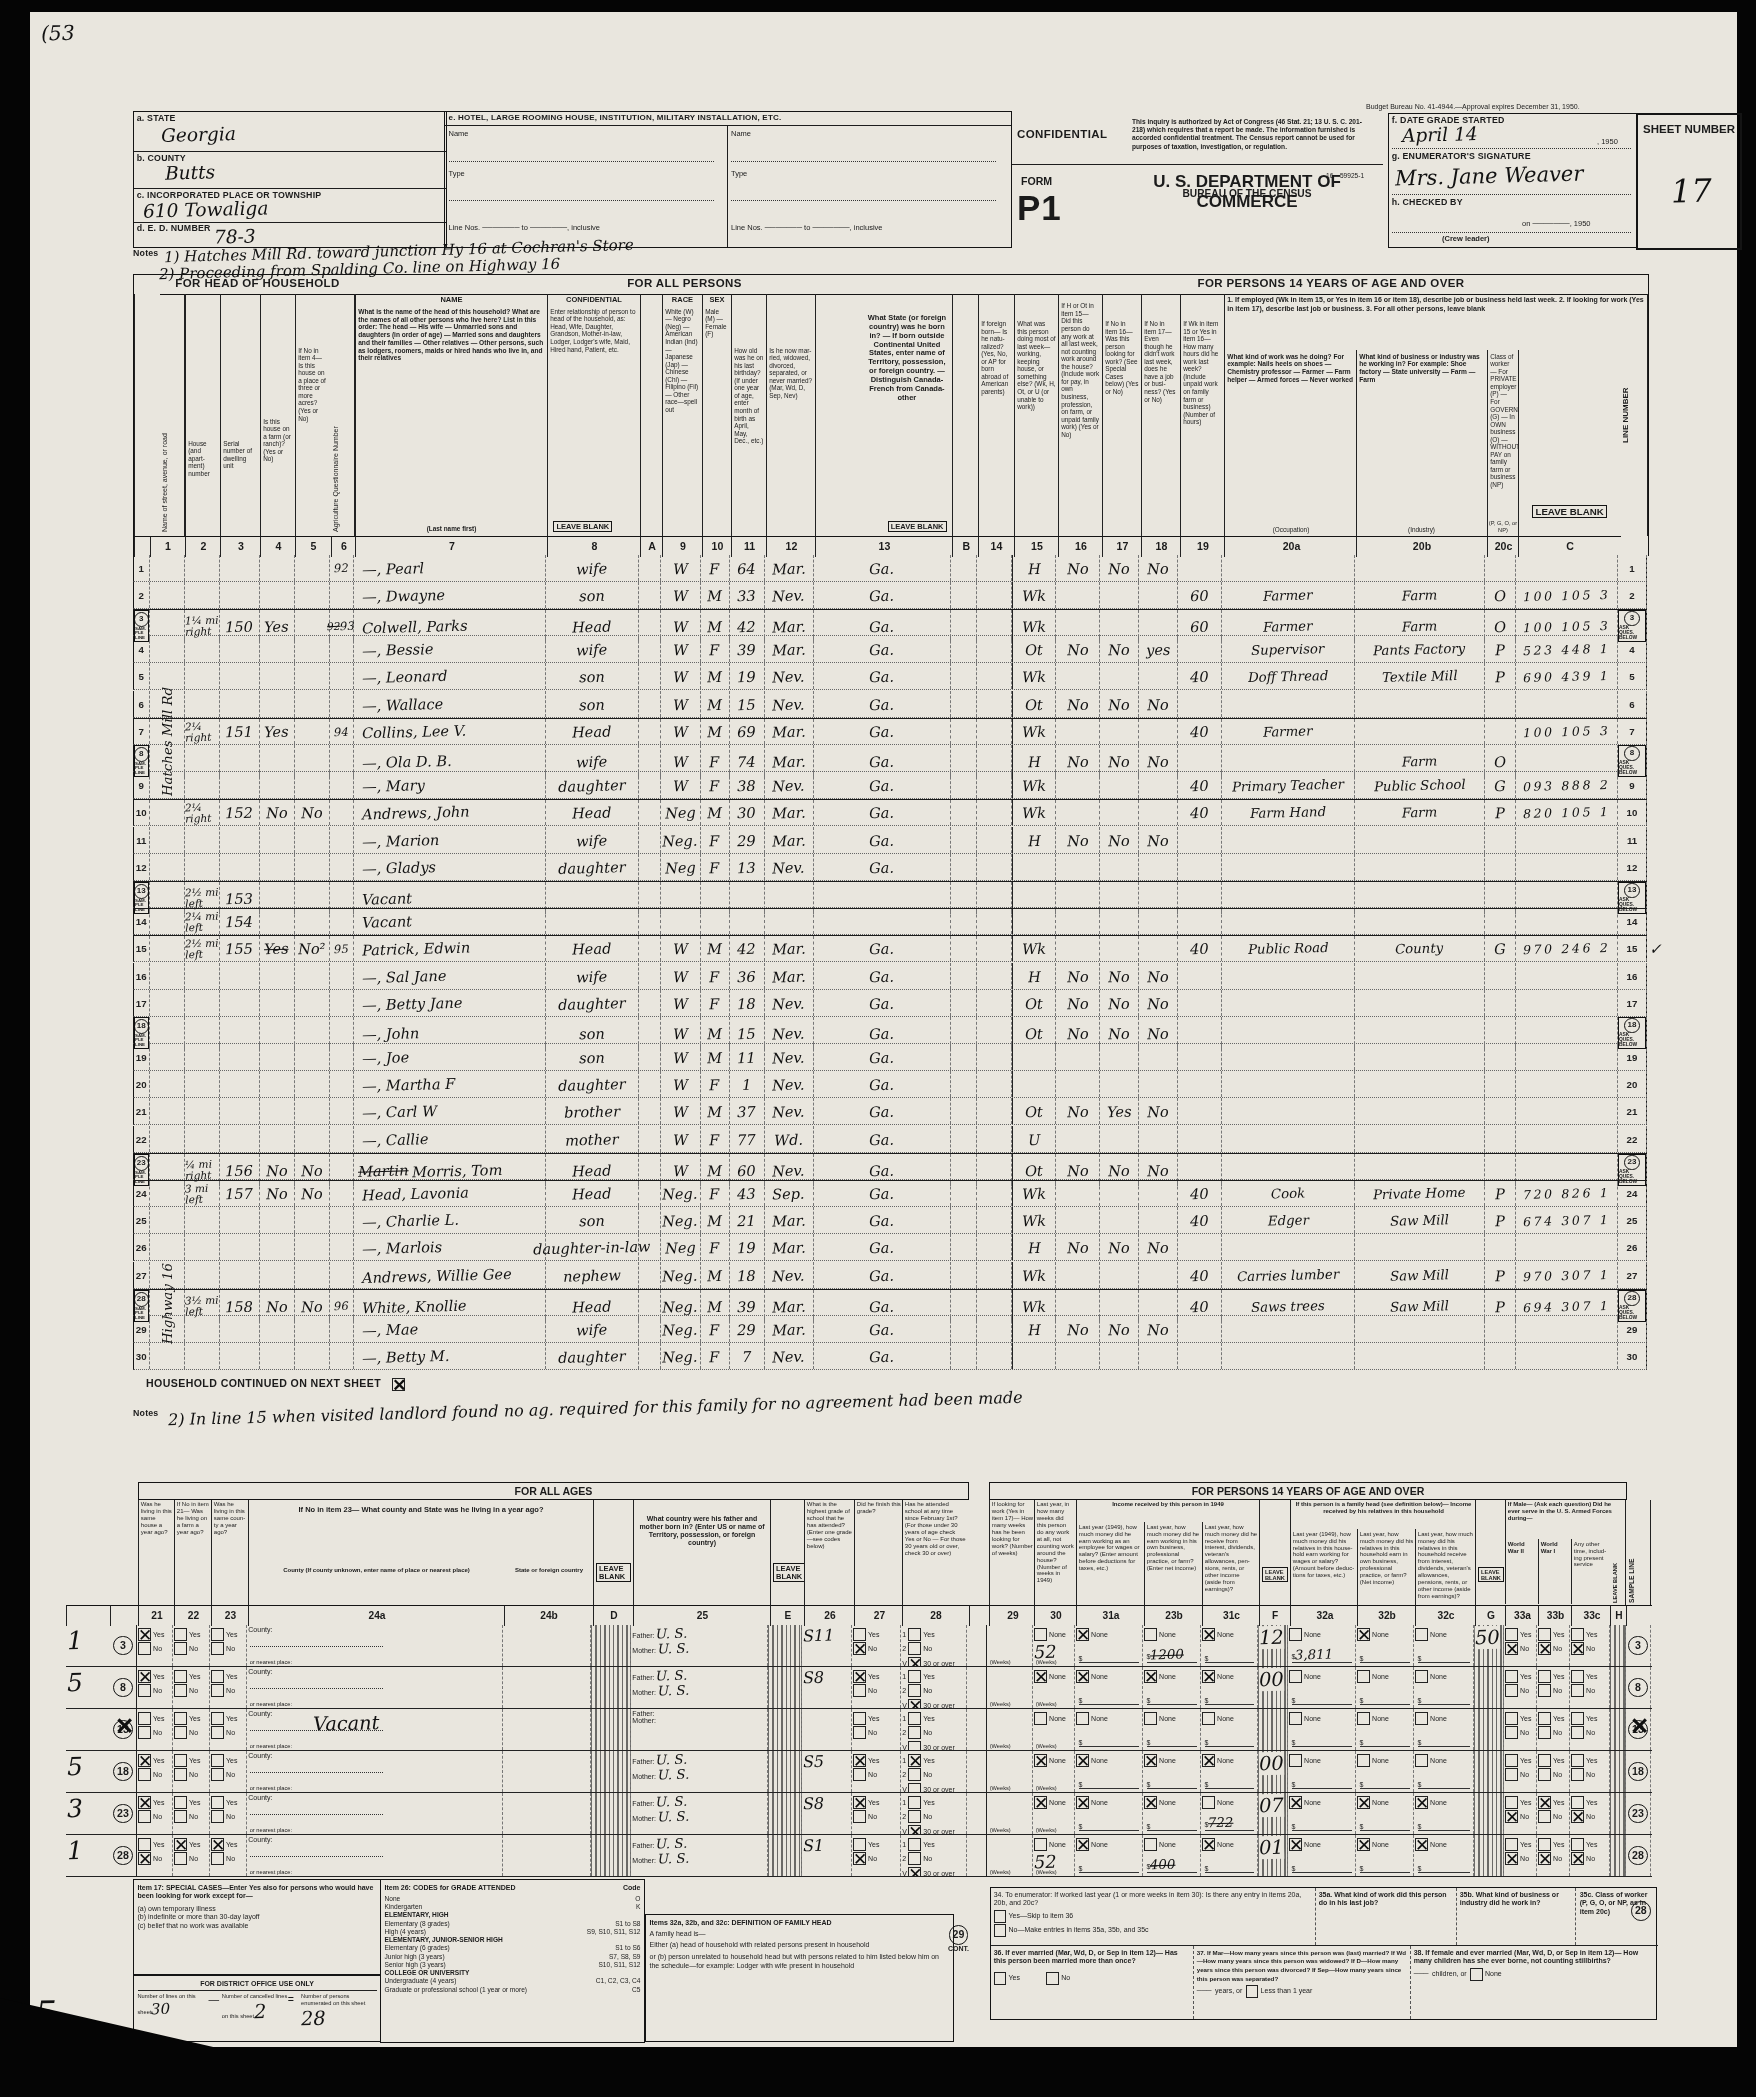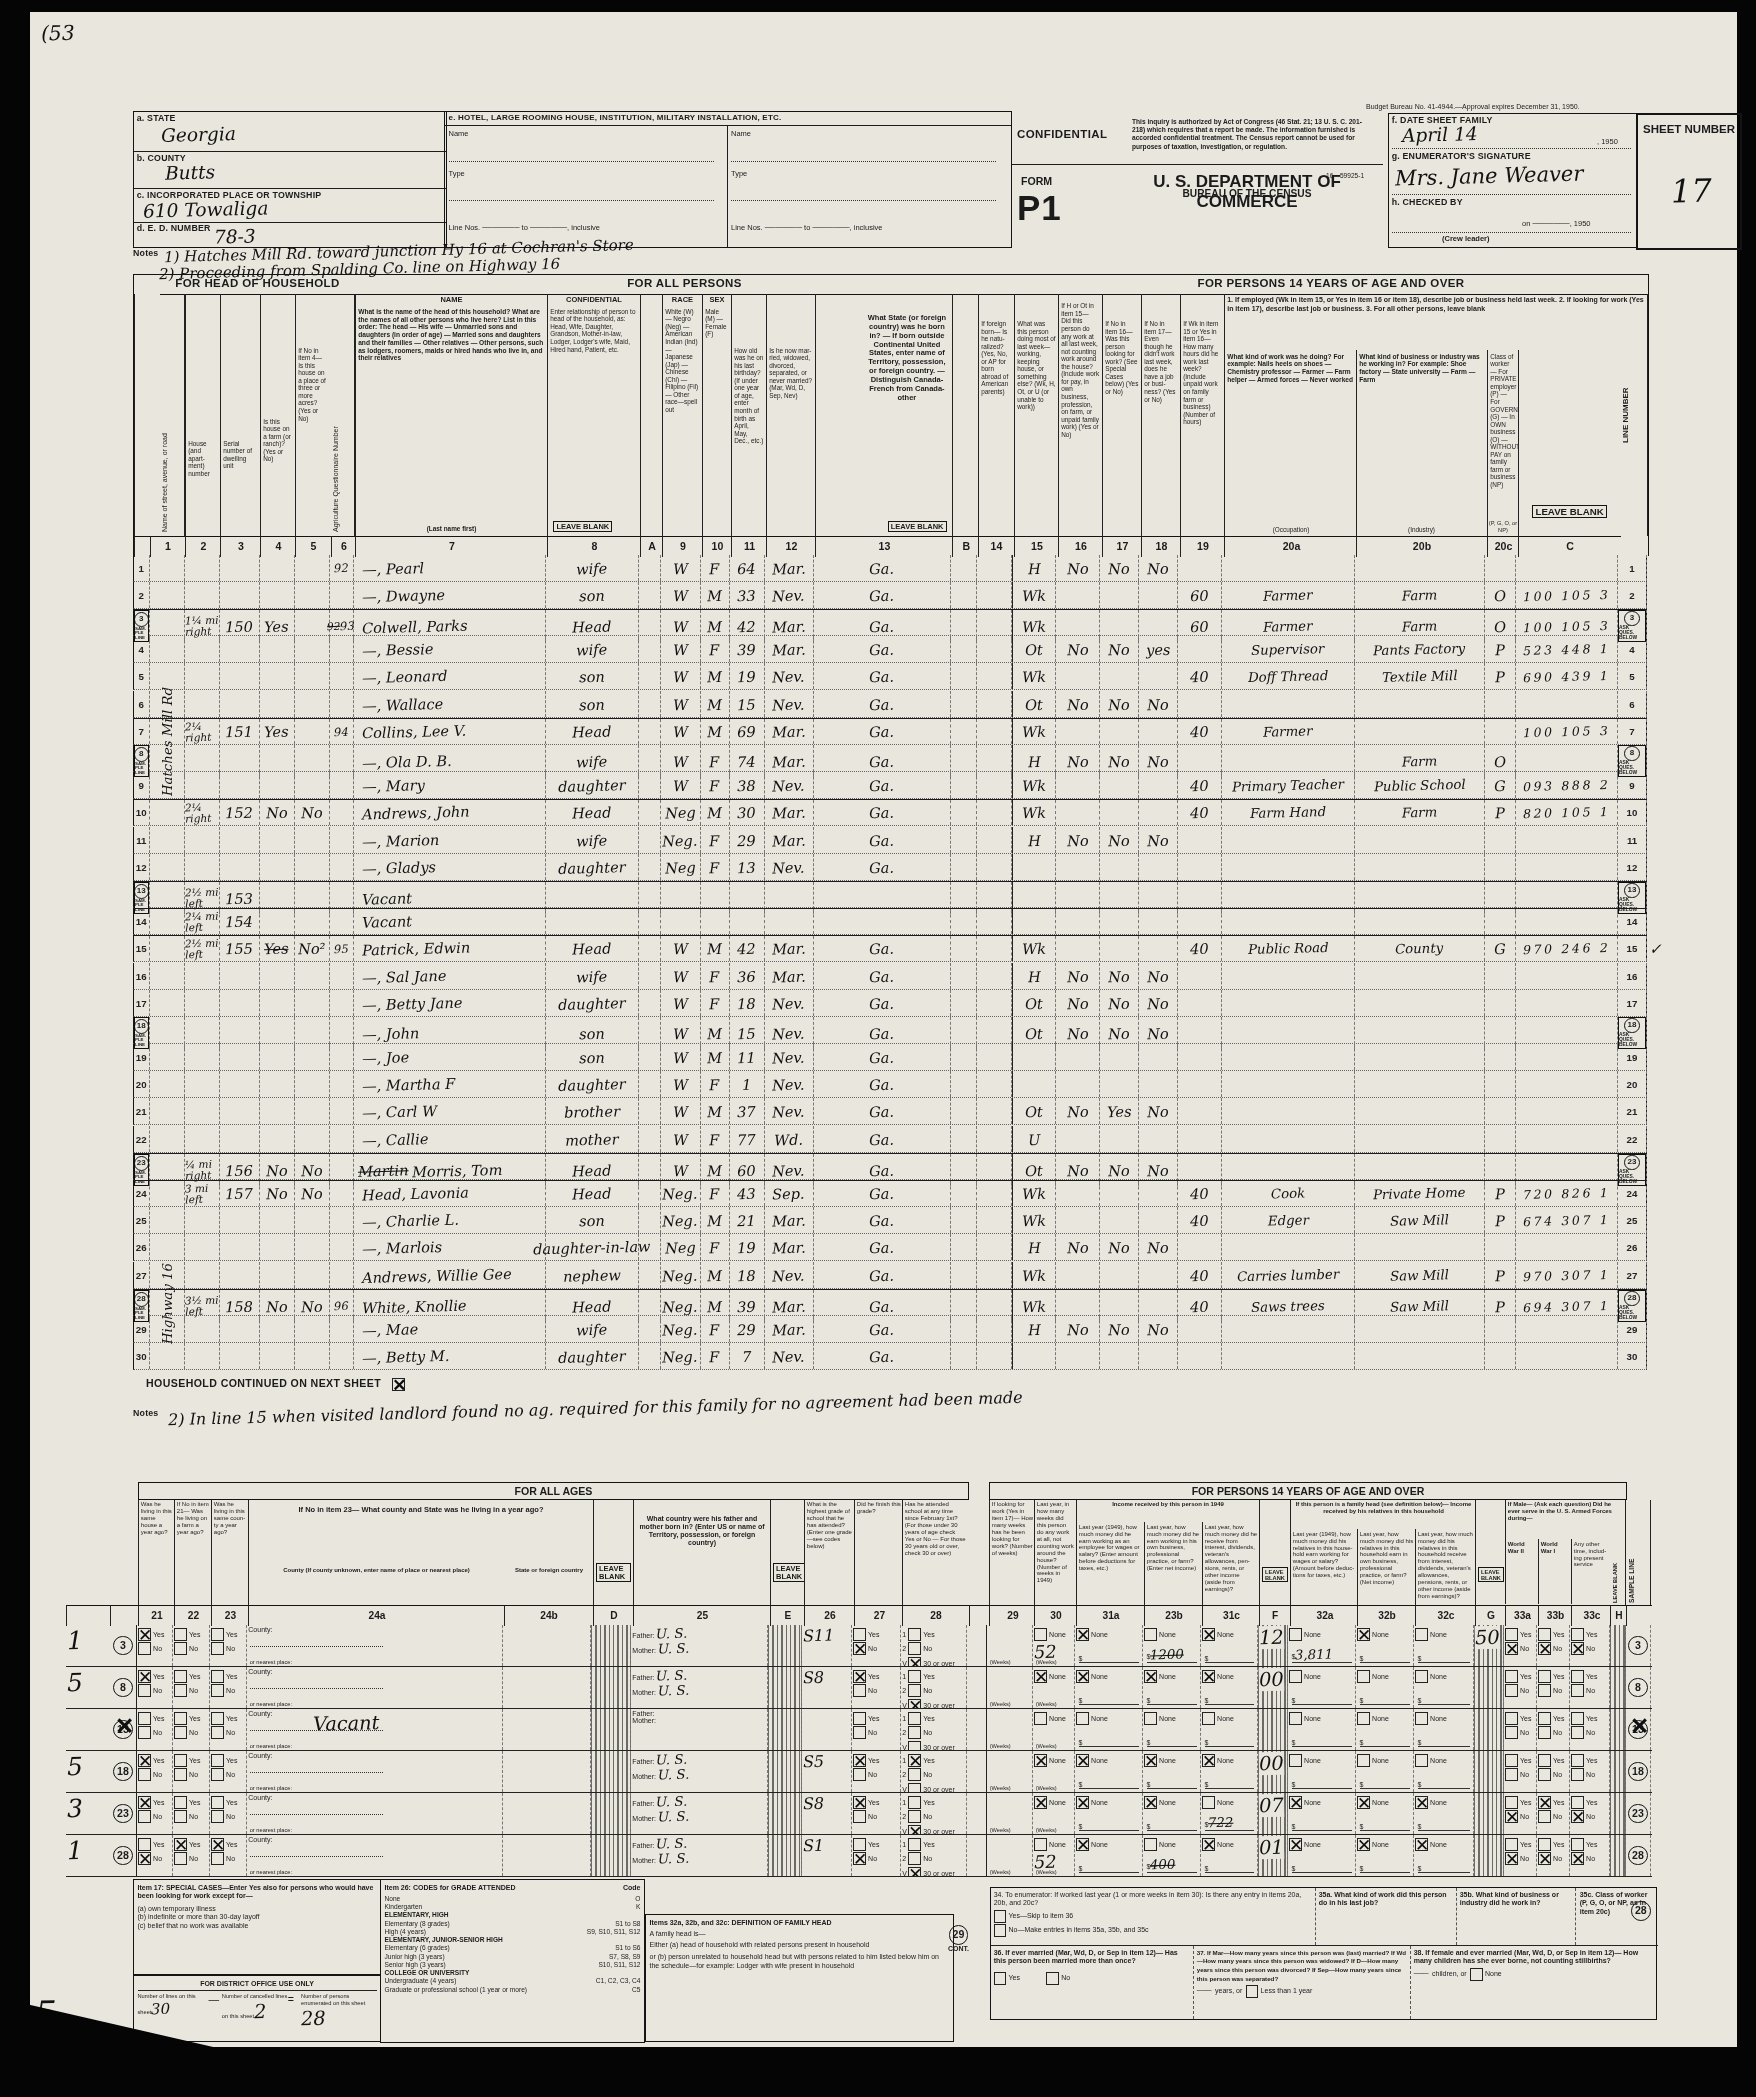--- a/index.html
+++ b/index.html
@@ -121,21 +121,21 @@
   <div class="abs" style="left:1132px;top:118px;width:243px;font-size:6.6px;line-height:1.25;font-weight:bold;">This inquiry is authorized by Act of Congress (46 Stat. 21; 13 U. S. C. 201-218) which requires that a report be made. The information furnished is accorded confidential treatment. The Census report cannot be used for purposes of taxation, investigation, or regulation.</div>
   <div class="rule" style="left:1012px;top:164px;width:371px;height:0.9px;"></div>
 
   <div class="abs b" style="left:1021px;top:175px;font-size:10.6px;">FORM</div>
   <div class="abs b" style="left:1017px;top:188px;font-size:35px;letter-spacing:0.9px;">P1</div>
   <div class="abs b" style="left:1123px;top:172px;width:248px;text-align:center;font-size:17px;">U. S. DEPARTMENT OF COMMERCE</div>
   <div class="abs b" style="left:1123px;top:188px;width:248px;text-align:center;font-size:10.2px;">BUREAU OF THE CENSUS</div>
   <div class="abs" style="left:1326px;top:172px;font-size:6.6px;">16—59925-1</div>
 
   <div class="hbox" style="left:1388px;top:113px;width:248px;height:133px;">
-    <div class="abs hlabel" style="left:2.7px;top:0.9px;">f. DATE SHEET FAMILY</div>
+    <div class="abs hlabel" style="left:2.7px;top:0.9px;">f. DATE GRADE STARTED</div>
     <div class="abs hw big" style="left:13.3px;top:9.7px;">April 14</div>
     <div class="abs hsmall" style="left:208px;top:23px;">, 1950</div>
     <div class="abs dotline" style="left:2.7px;top:34px;width:239px;"></div>
     <div class="abs hlabel" style="left:2.7px;top:37px;">g. ENUMERATOR'S SIGNATURE</div>
     <div class="abs hw big" style="left:6.2px;top:50px;font-size:21px;">Mrs. Jane Weaver</div>
     <div class="abs dotline" style="left:2.7px;top:80px;width:239px;"></div>
     <div class="abs hlabel" style="left:2.7px;top:83px;">h. CHECKED BY</div>
     <div class="abs hsmall" style="left:133px;top:105px;"><span>on</span> ───────<span>, 1950</span></div>
     <div class="abs dotline" style="left:2.7px;top:118px;width:239px;"></div>
     <div class="abs hsmall b" style="left:53px;top:120px;">(Crew leader)</div>

